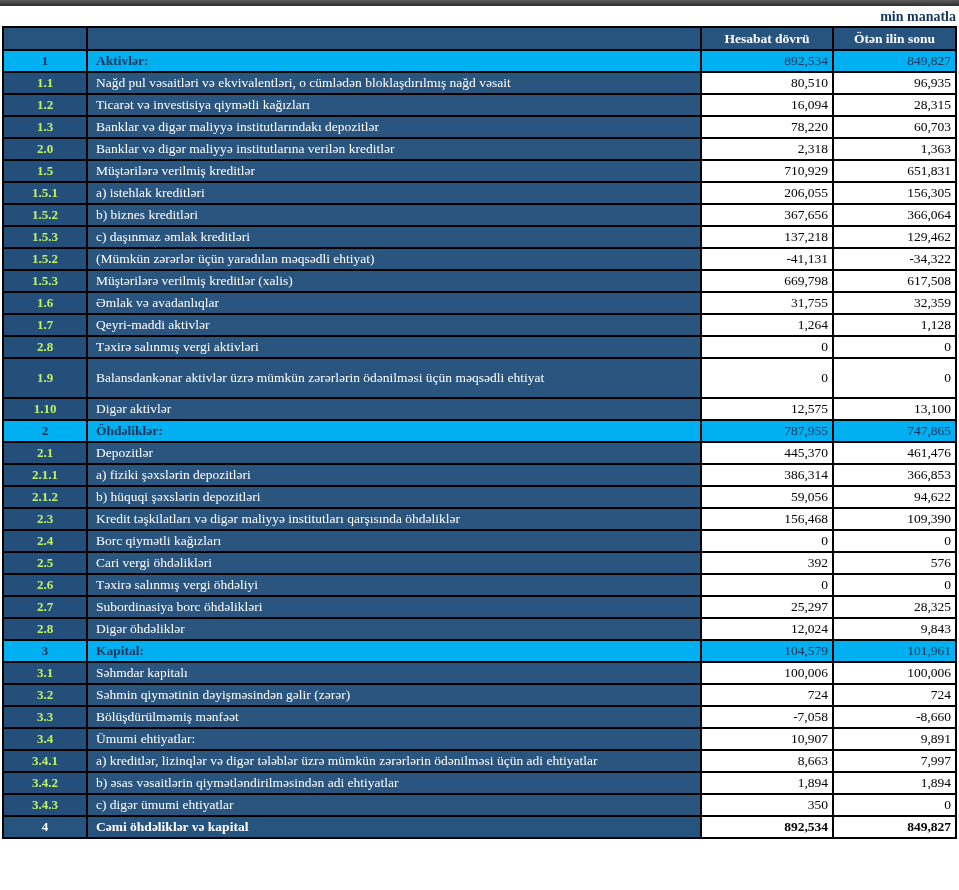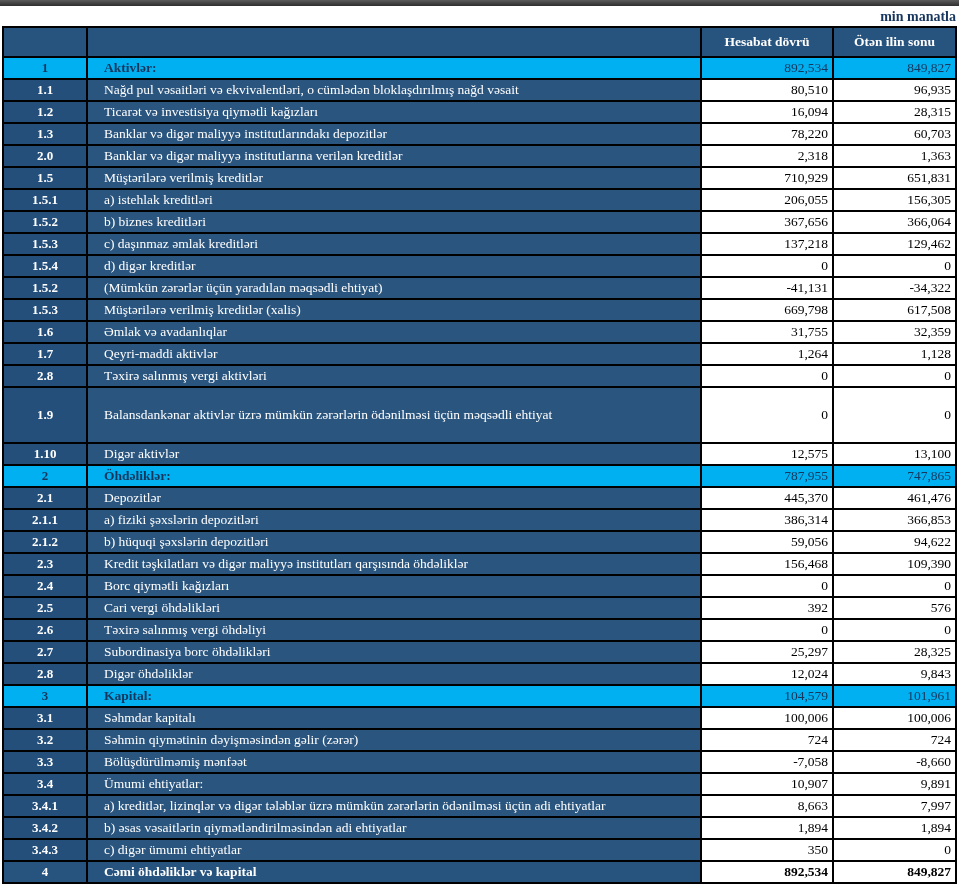--- a/index.html
+++ b/index.html
@@ -21,34 +21,34 @@
     width:955px;margin-left:2px;
   }
   th,td{
     border:2px solid #000;overflow:hidden;white-space:nowrap;
     padding:0;
   }
   col.c-num{width:84px;}
   col.c-desc{width:614px;}
   col.c-val1{width:132px;}
   col.c-val2{width:123px;}
-  thead tr{height:30px;}
+  thead tr{height:23px;}
   thead th{
     background:#27537f;color:#ffffff;
     font-size:13.5px;font-weight:bold;text-align:center;
   }
   tbody tr{height:22px;}
-  tbody tr.tall{height:56px;margin-left:26px;}
+  tbody tr.tall{height:40px;margin-left:26px;}
   td.cell-num{
-    background:#254f7b;color:#ffffff;text-align:center;
+    background:#254f7b;color:#bef264;text-align:center;
     font-weight:bold;font-size:13px;
   }
   td.cell-desc{
     background:#2a557f;color:#ffffff;text-align:left;
-    padding-left:16px;font-size:13.5px;
+    padding-left:8px;font-size:13.5px;
   }
   td.cell-val{
     background:#ffffff;color:#000000;text-align:right;
     padding-right:4px;font-size:13.5px;
   }
   tr.section td.cell-num,
   tr.section td.cell-desc,
   tr.section td.cell-val{
     background:#00b0f0;color:#17365d;
   }
@@ -131,26 +131,20 @@
         <td class="cell-val">367,656</td>
         <td class="cell-val">366,064</td>
       </tr>
       <tr class="normal">
         <td class="cell-num">1.5.3</td>
         <td class="cell-desc">c) daşınmaz əmlak kreditləri</td>
         <td class="cell-val">137,218</td>
         <td class="cell-val">129,462</td>
       </tr>
       <tr class="normal">
-        <td class="cell-num">1.5.4</td>
-        <td class="cell-desc">d) digər kreditlər</td>
-        <td class="cell-val">0</td>
-        <td class="cell-val">0</td>
-      </tr>
-      <tr class="normal">
         <td class="cell-num">1.5.2</td>
         <td class="cell-desc">(Mümkün zərərlər üçün yaradılan məqsədli ehtiyat)</td>
         <td class="cell-val">-41,131</td>
         <td class="cell-val">-34,322</td>
       </tr>
       <tr class="normal">
         <td class="cell-num">1.5.3</td>
         <td class="cell-desc">Müştərilərə verilmiş kreditlər (xalis)</td>
         <td class="cell-val">669,798</td>
         <td class="cell-val">617,508</td>

